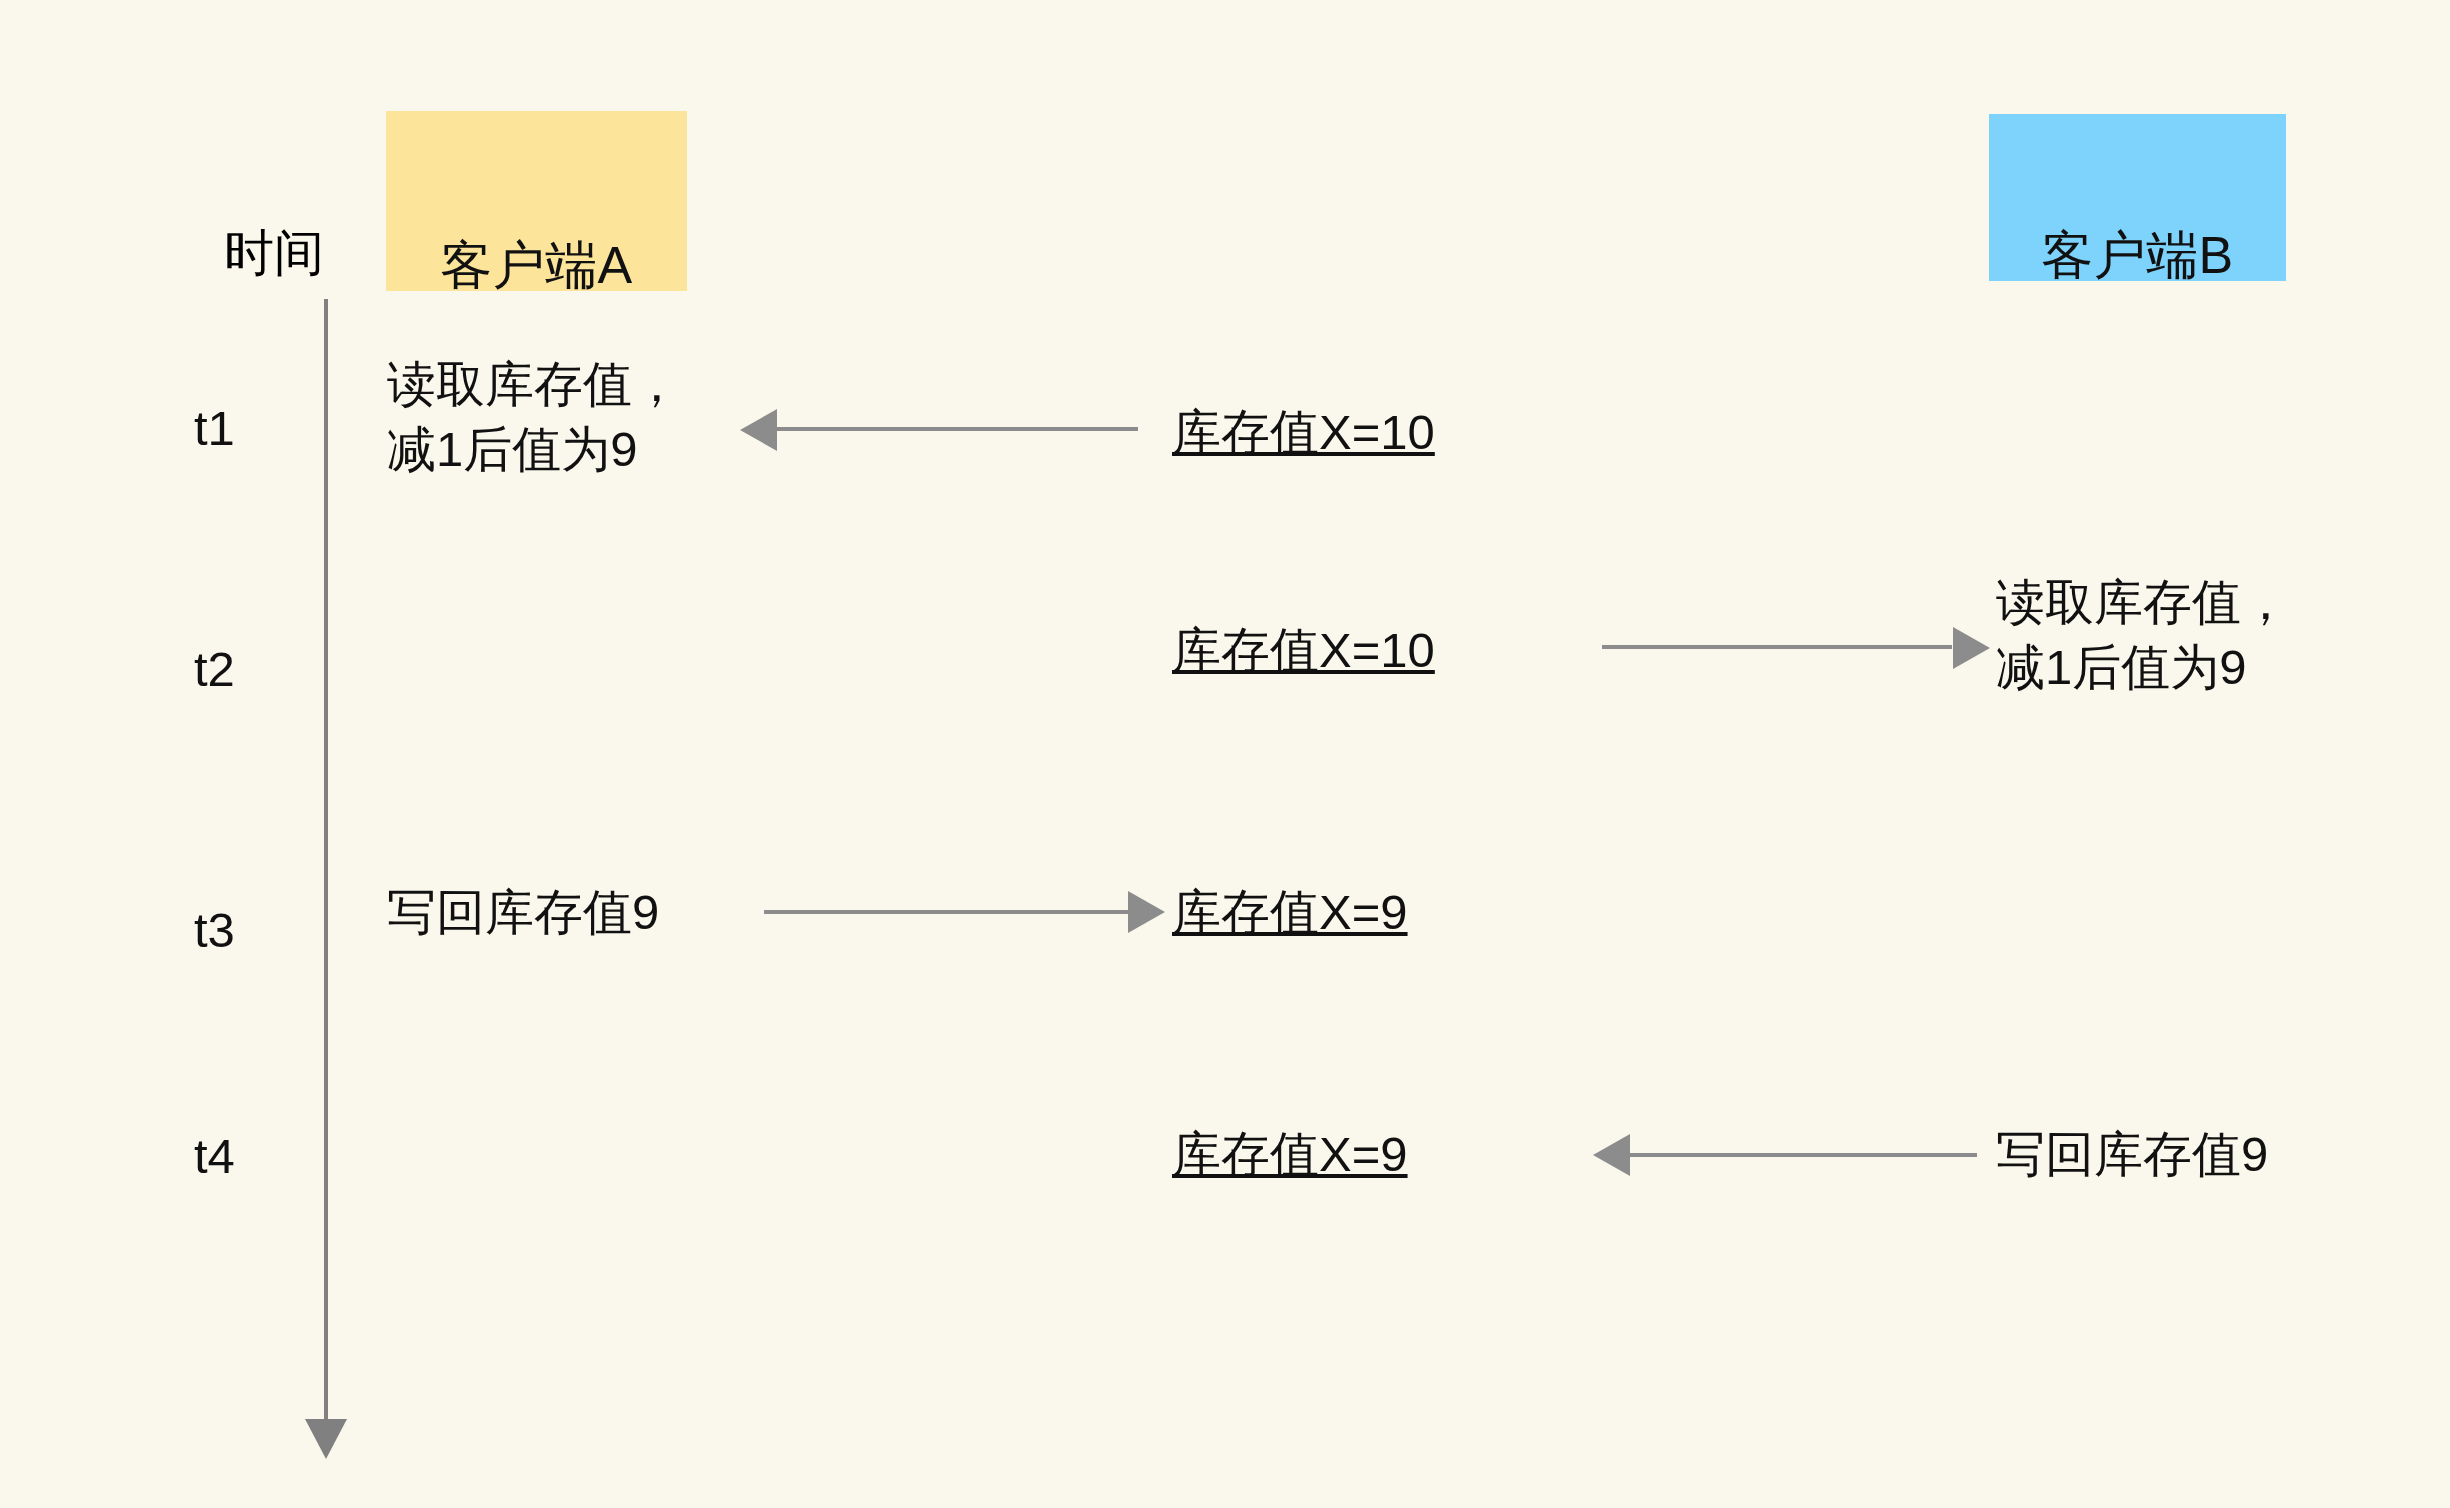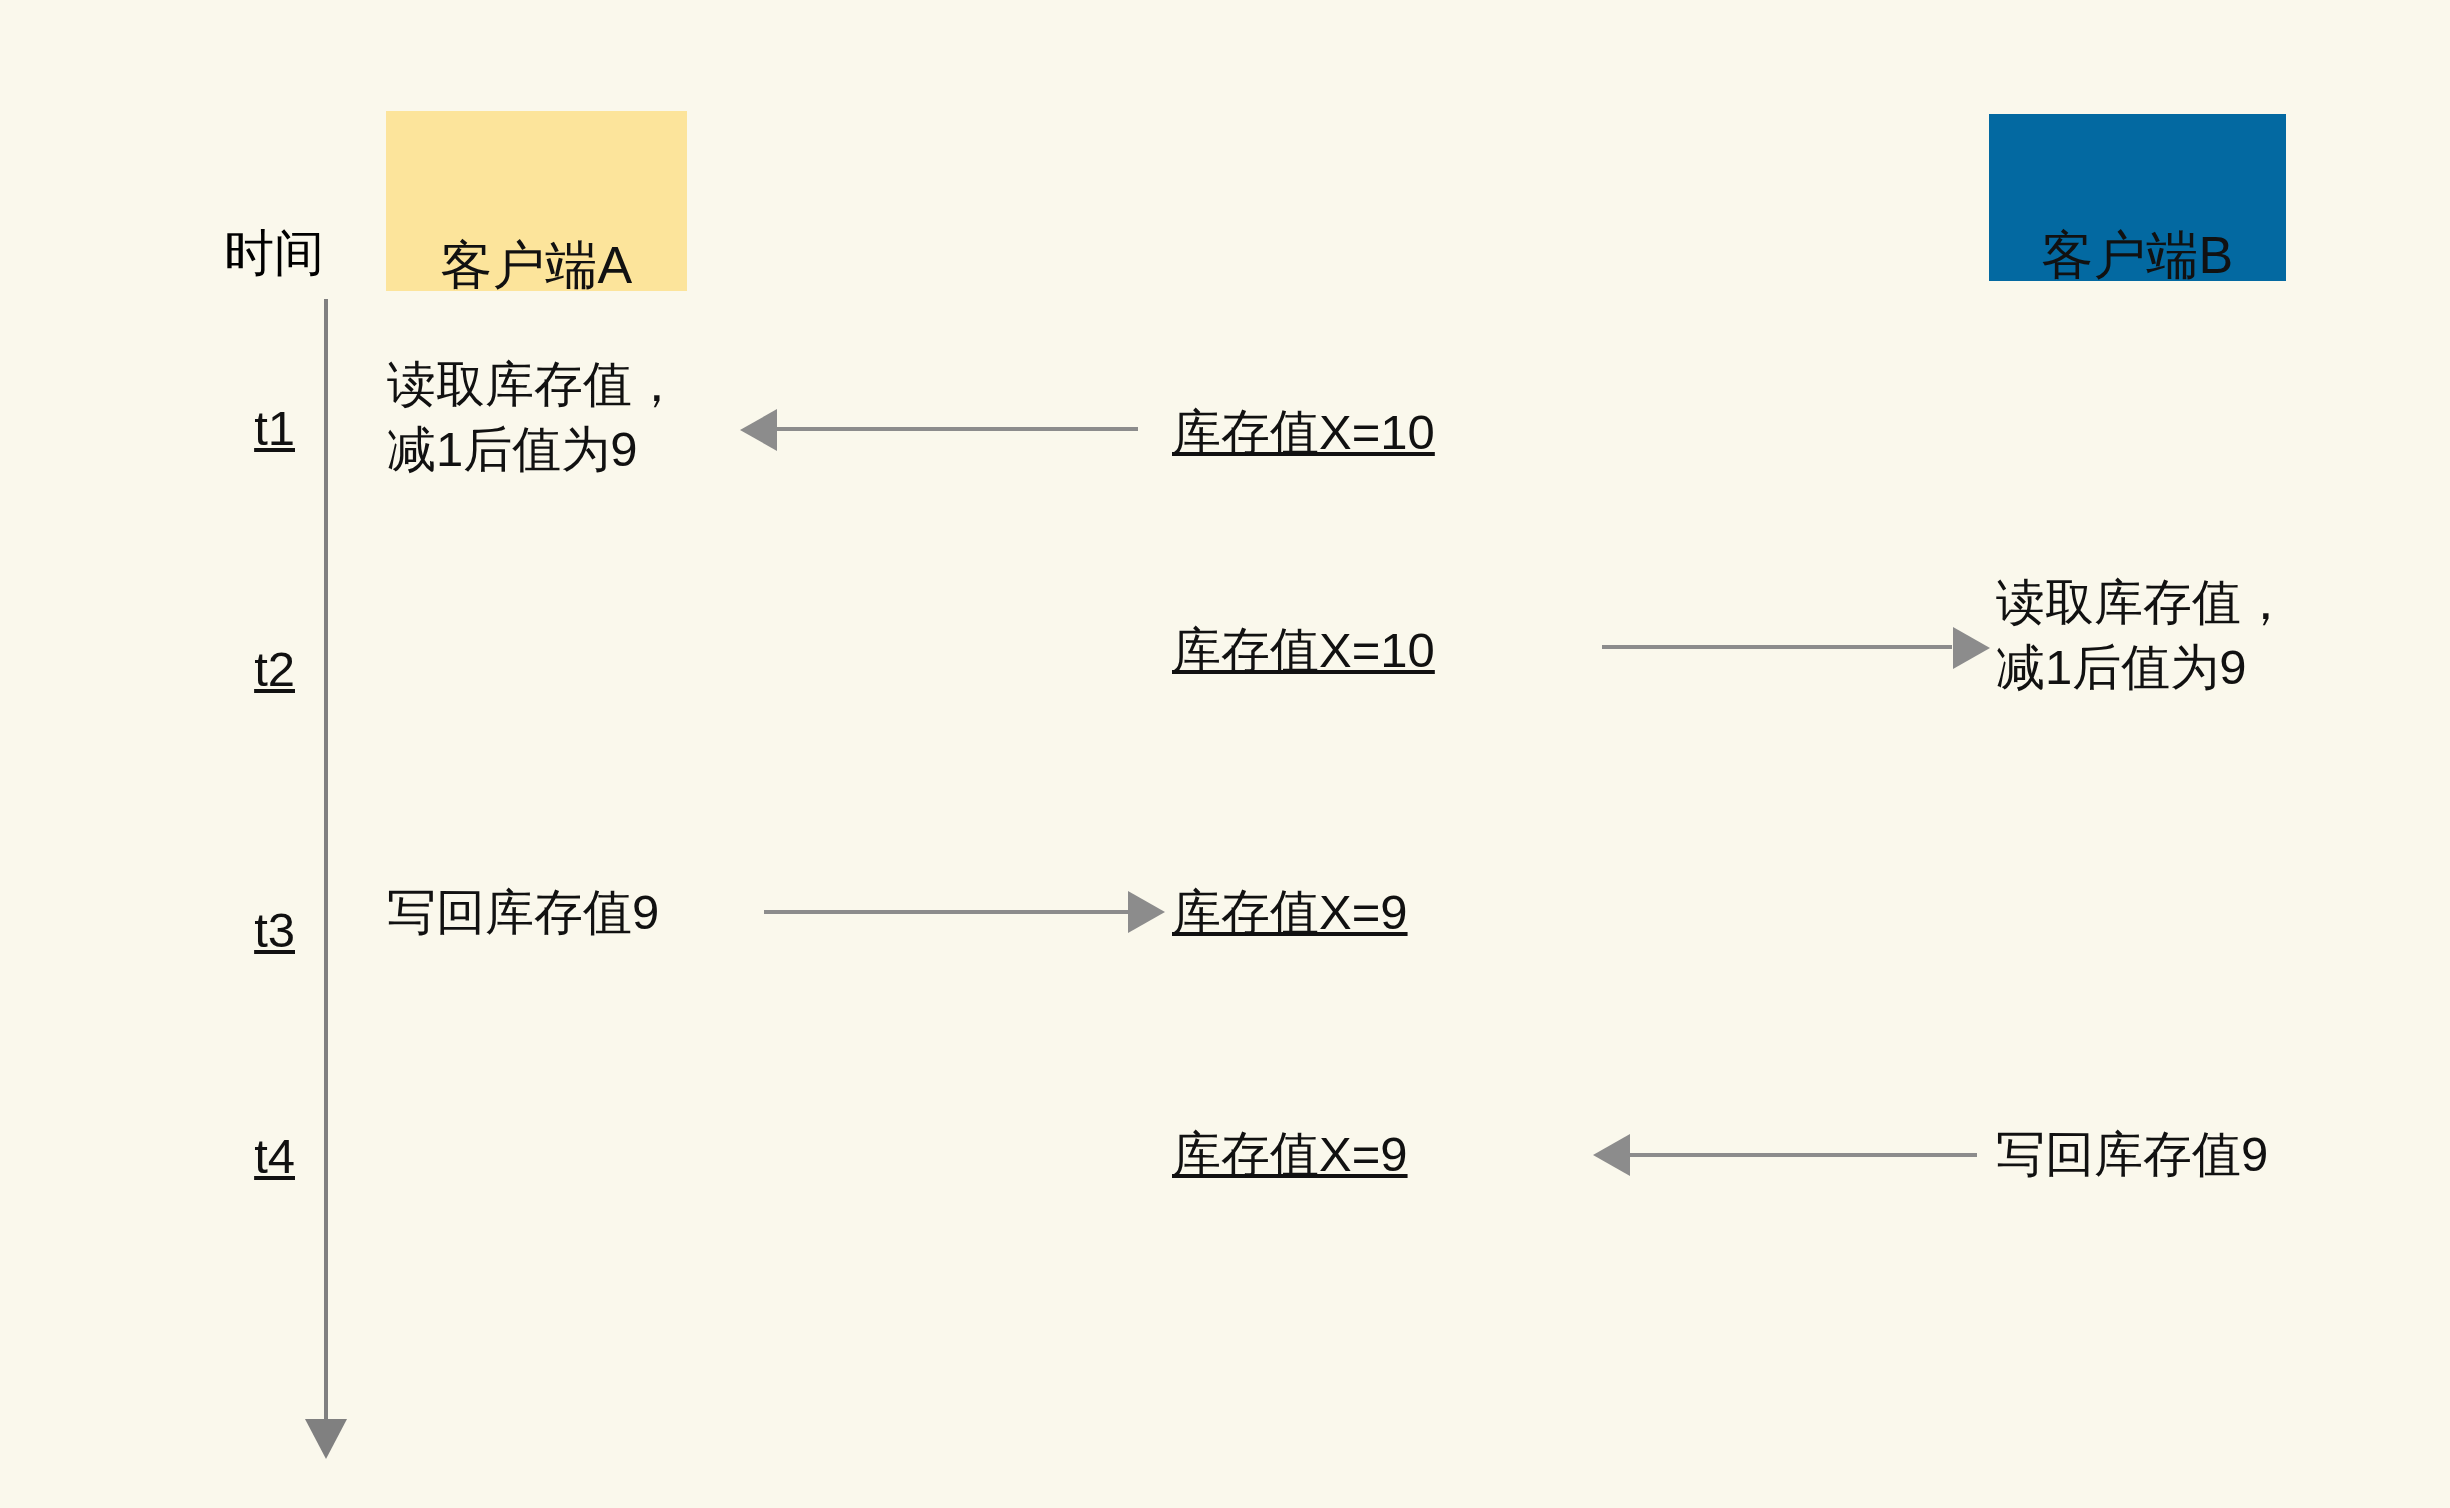--- a/index.html
+++ b/index.html
@@ -39,21 +39,21 @@
     background: #fce49b;
   }
   #lane-redis {
     left: 1158px; top: 114px;
     width: 415px; height: 178px;
     background: #c1e7bb;
   }
   #lane-b {
     left: 1989px; top: 114px;
     width: 297px; height: 167px;
-    background: #0369a1;
+    background: #7dd3fc;
   }
 
   
   #time-label {
     position: absolute;
     left: 224px; top: 228px;
     font-size: 50px;
     line-height: 1;
     color: #000000;
     white-space: nowrap;
@@ -71,25 +71,24 @@
     border-left: 21px solid transparent;
     border-right: 21px solid transparent;
     border-top: 40px solid #808080;
   }
 
   
   .time-tick {
     position: absolute;
     left: 194px;
     width: 101px;
-    text-align: right;
+    text-align: left;
     font-size: 49px;
     line-height: 1;
     color: #111111;
-    text-decoration: underline;
   }
   #tick-t1 { top: 404px; }
   #tick-t2 { top: 645px; }
   #tick-t3 { top: 906px; }
   #tick-t4 { top: 1132px; }
 
   
   .msg {
     position: absolute;
     font-size: 49px;

